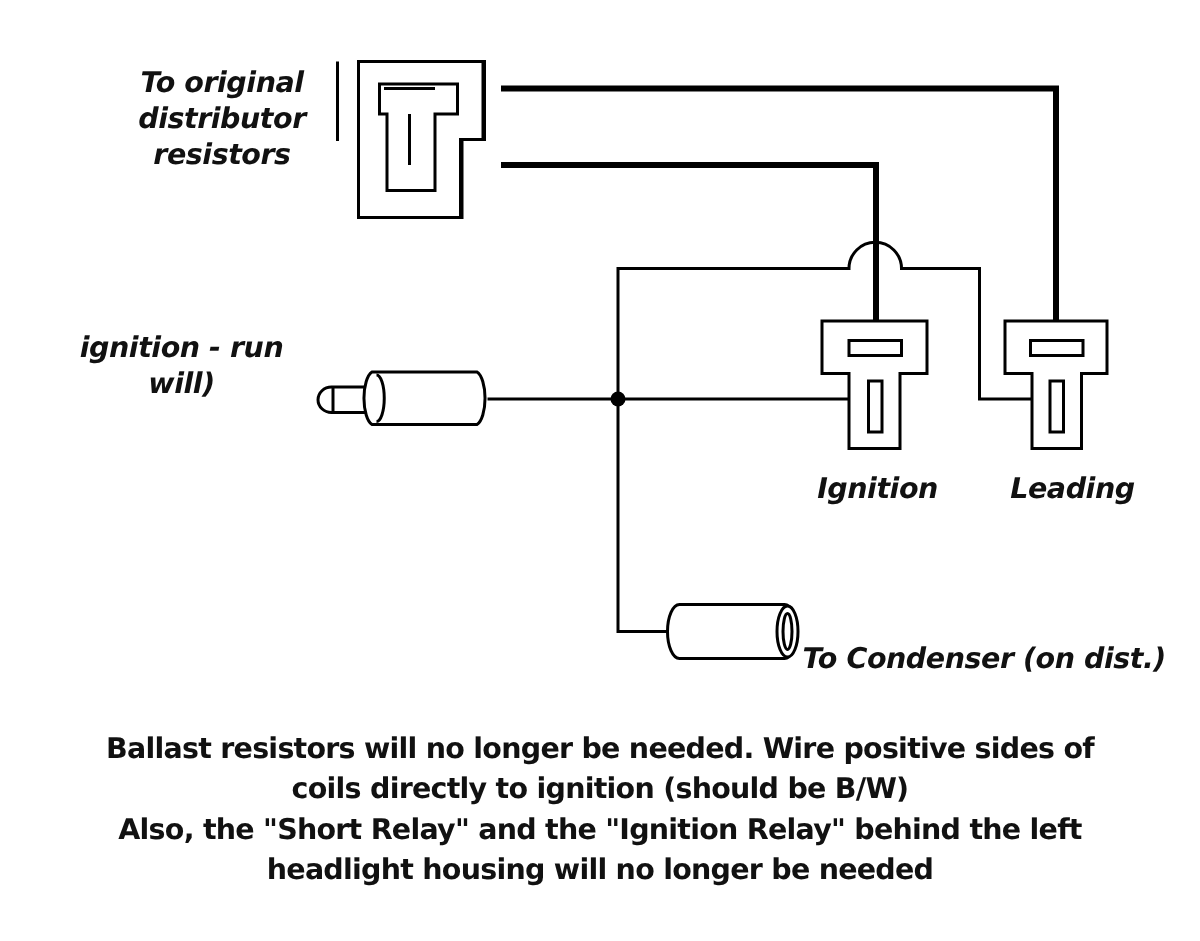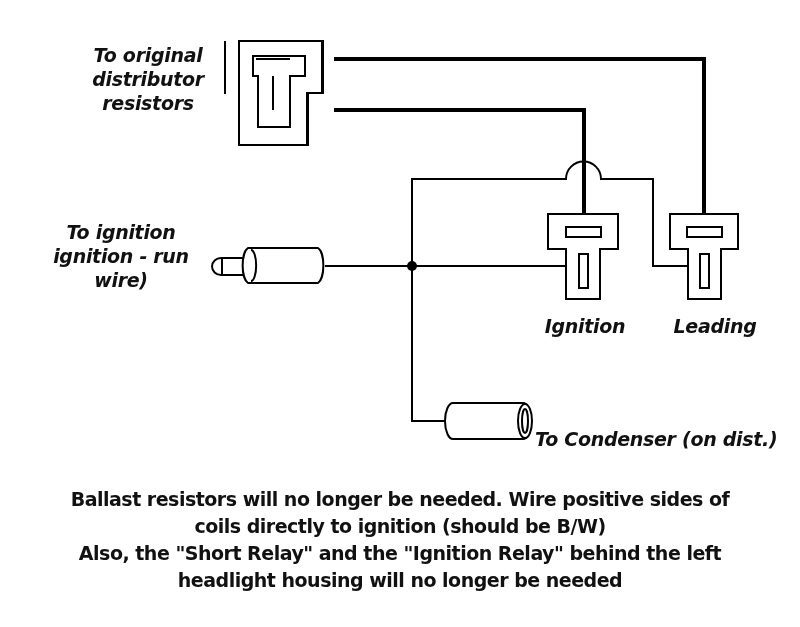--- a/index.html
+++ b/index.html
@@ -80,23 +80,22 @@
   </g>
 </svg>
 
 <div class="label" id="lbl-dist">
   <div>To original</div>
   <div>distributor</div>
   <div>resistors</div>
 </div>
 
 <div class="label" id="lbl-ign">
-  <div>To ignition</div>
   <div>ignition - run</div>
-  <div>wire)</div>
+  <div>will)</div>
 </div>
 
 <div class="label" id="lbl-trailing">Ignition</div>
 <div class="label" id="lbl-leading">Leading</div>
 <div class="label" id="lbl-cond">To Condenser (on dist.)</div>
 
 <div id="notes">
   <div>Ballast resistors will no longer be needed. Wire positive sides of</div>
   <div>coils directly to ignition (should be B/W)</div>
   <div>Also, the "Short Relay" and the "Ignition Relay" behind the left</div>

